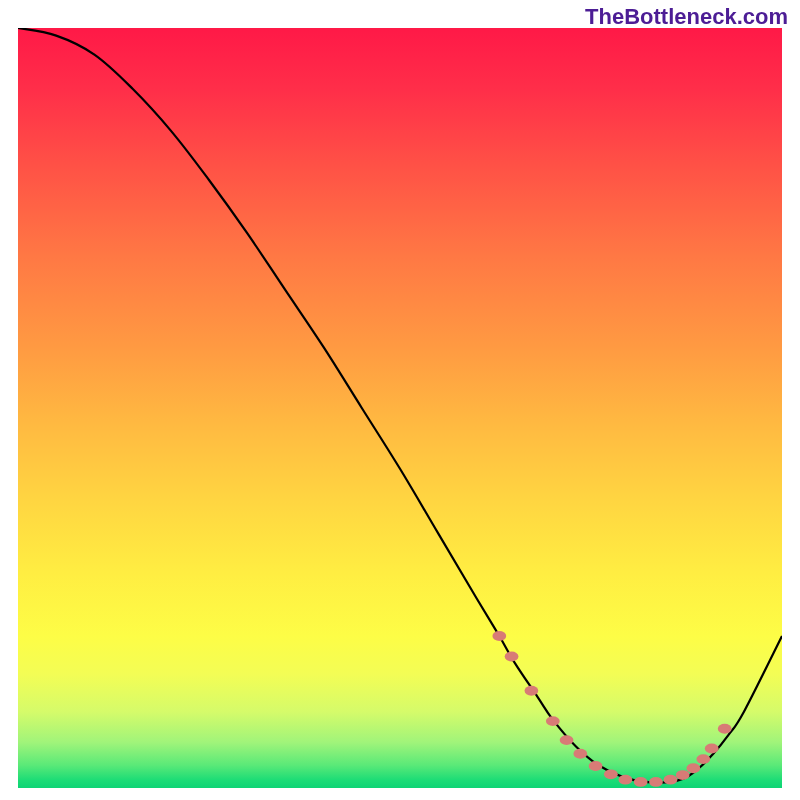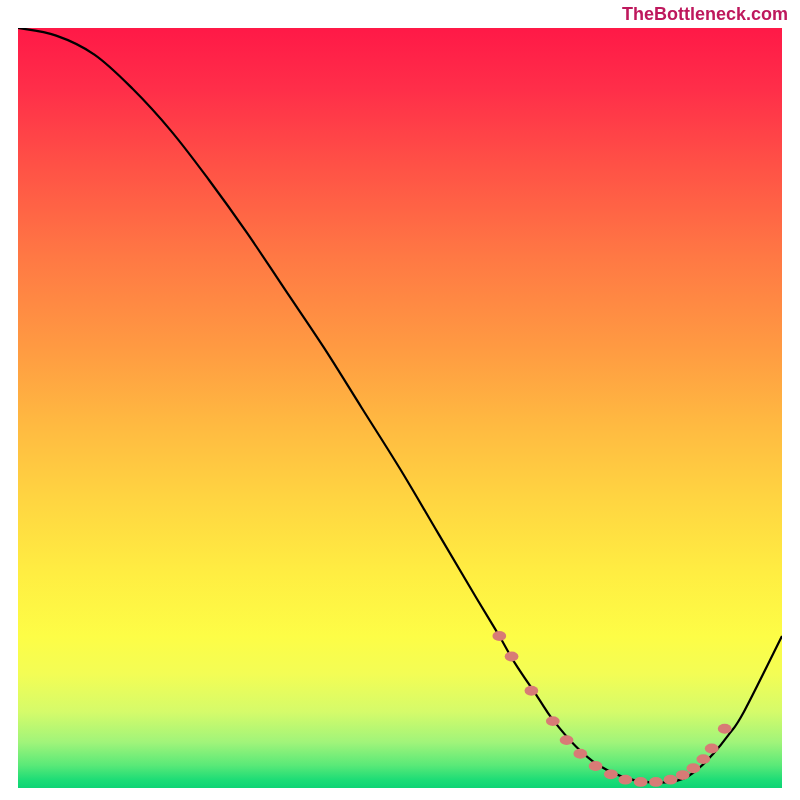--- a/index.html
+++ b/index.html
@@ -8,23 +8,23 @@
     height: 800px;
     background: #fff;
     position: relative;
     overflow: hidden;
   }
   .watermark {
     position: absolute;
     top: 4px;
     right: 12px;
     font-family: Arial, sans-serif;
-    font-size: 18px;
+    font-size: 22px;
     font-weight: bold;
-    color: #be185d;
+    color: #4c1d95;
     z-index: 10;
   }
   .plot {
     position: absolute;
     top: 28px;
     left: 18px;
     width: 764px;
     height: 760px;
   }
   .gradient-bg {

